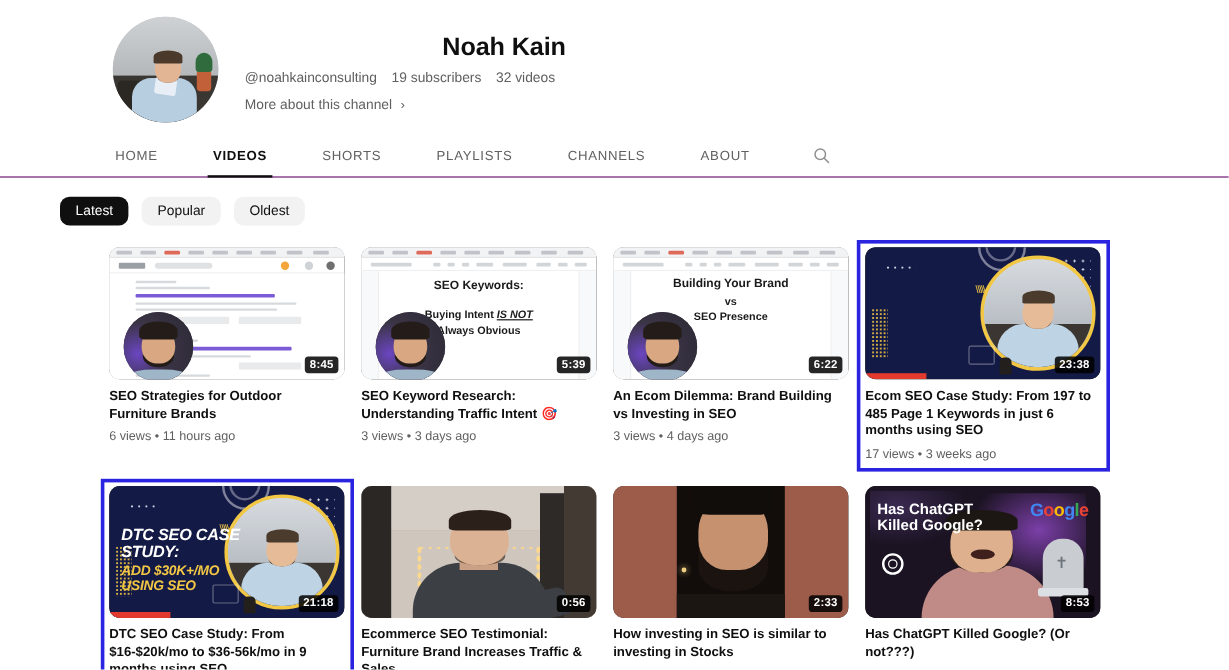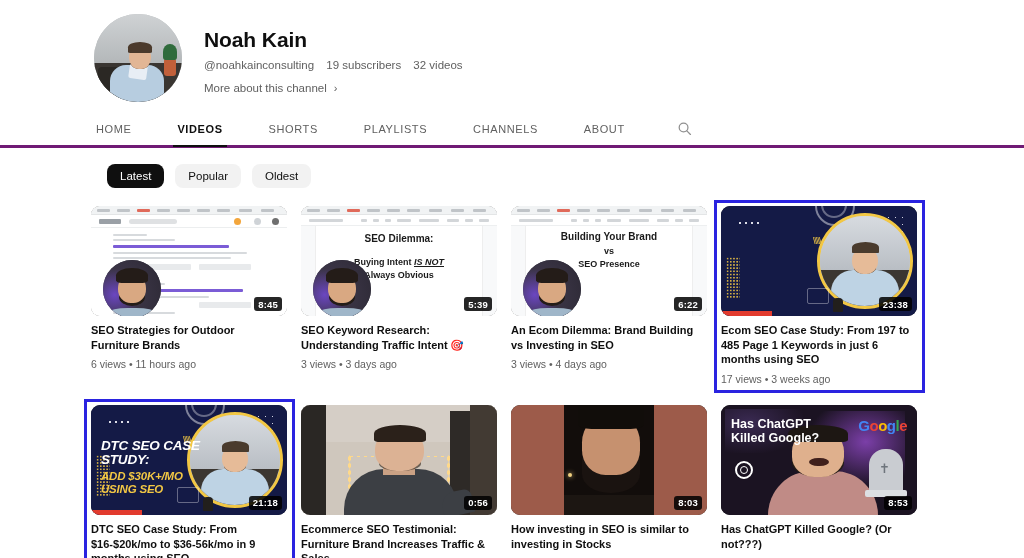--- a/index.html
+++ b/index.html
@@ -30,21 +30,21 @@
   .avatar .chair  { position:absolute; left:4%; bottom:0; width:26%; height:40%; background:#2b2824; border-radius:4px 4px 0 0;}
   .avatar .shirt  { position:absolute; left:18%; bottom:0; width:62%; height:42%; background:#b7cde0; border-radius:16px 16px 0 0; }
   .avatar .collar { position:absolute; left:40%; bottom:26%; width:20%; height:16%; background:#e8eef5; transform:rotate(8deg); border-radius:2px;}
   .avatar .head   { position:absolute; left:40%; bottom:38%; width:25%; height:27%; background:#e2b695; border-radius:50% 50% 46% 46%; }
   .avatar .hair   { position:absolute; left:39%; bottom:56%; width:27%; height:12%; background:#4b3a2c; border-radius:50% 50% 10% 10%; }
   .avatar .beard  { position:absolute; left:42%; bottom:38%; width:21%; height:12%; background:#5d4634; border-radius:0 0 50% 50%; }
   .avatar .plant  { position:absolute; right:7%; bottom:30%; width:13%; height:20%; background:#c2603a; border-radius:3px; }
   .avatar .plant:after{content:"";position:absolute;left:-10%;bottom:90%;width:120%;height:90%;background:#2f6b3c;border-radius:50% 50% 20% 20%;}
 
   .ch-meta { margin-left: 22px; padding-top: 13px; }
-  .ch-name { font-size: 21px; font-weight: 700; letter-spacing: -0.1px; line-height: 1.2; }
+  .ch-name { font-size: 21px; font-weight: 700; letter-spacing: -0.1px; line-height: 1.2; text-align: right; }
   .ch-stats { font-size: 11.5px; color: #606060; margin-top: 7px; }
   .ch-stats span { margin-right: 9px; }
   .ch-more {
     font-size: 11.5px; color: #606060; margin-top: 11px;
     display: flex; align-items: center; gap: 7px; cursor: pointer;
   }
   .ch-more .chev { font-size: 11px; color: #606060; }
 
   .subscribe-btn {
     position: absolute; right: 52px; top: 31px;
@@ -54,39 +54,39 @@
     padding: 8px 17px; cursor: pointer;
     font-family: "Liberation Sans", sans-serif;
   }
 
   
   .tabs-bar {
     position: relative;
     display: flex; align-items: center;
     padding-left: 96px;
     height: 36px;
-    border-bottom: 3px solid #701a75;
+    border-bottom: 1px solid #701a75;
     gap: 0;
   }
   .tab {
     font-size: 11px; letter-spacing: 0.6px; font-weight: 500;
     color: #606060; text-transform: uppercase;
     padding: 0 0 0 0; margin-right: 46px;
     height: 36px; line-height: 36px;
     position: relative; cursor: pointer; white-space: nowrap;
   }
   .tab.active { color: #0f0f0f; font-weight: 700; }
   .tab.active:after {
     content:""; position:absolute; left:-4px; right:-4px; bottom: 0;
     height: 2px; background: #0f0f0f;
   }
   .search-icon-wrap { margin-left: 6px; cursor: pointer; display:flex; align-items:center; }
 
   
-  .chips { display: flex; gap: 11px; padding: 16px 0 14px 107px; }
+  .chips { display: flex; gap: 11px; padding: 16px 0 14px 50px; }
   .chip {
     font-size: 11.5px; font-weight: 500;
     padding: 6px 13px; border-radius: 8px;
     background: #f2f2f2; color: #0f0f0f; cursor: pointer;
     white-space: nowrap;
   }
   .chip.active { background: #0f0f0f; color: #fff; }
 
   
   .grid {
@@ -385,21 +385,21 @@
               <i style="left:96px;width:14px"></i>
               <i style="left:118px;width:20px"></i>
             <i style="left:146px;width:12px"></i>
               <i style="left:164px;width:8px"></i>
               <i style="left:178px;width:10px"></i>
           </div>
           <div class="side"></div>
             <div class="side2"></div>
           <div class="sheet"></div>
           <div class="doc-text">
-            <div>SEO Dilemma:</div>
+            <div>SEO Keywords:</div>
             <div style="height:9px"></div>
             <div class="sub">
               <span>Buying Intent </span><span class="ital">IS NOT</span>
             </div>
             <div class="sub">Always Obvious</div>
           </div>
         </div>
         <div class="face-bubble">
           <div class="fb-bg"></div>
             <div class="fb-shirt"></div>
@@ -545,21 +545,21 @@
     <div class="video-card">
       <div class="thumb">
         <div class="tn-photo tp-night">
           <div class="center"></div>
           <div class="n-body"></div>
           <div class="n-beard"></div>
           <div class="n-head"></div>
           <div class="n-hair"></div>
           <div class="n-light"></div>
         </div>
-        <div class="duration">8:03</div>
+        <div class="duration">2:33</div>
       </div>
       <div class="vtitle">How investing in SEO is similar to investing in Stocks</div>
       <div class="vmeta">5 views • 4 months ago</div>
     </div>
 
     <div class="video-card">
       <div class="thumb">
         <div class="tn-photo tp-chat">
           <div class="glow2"></div>
             <div class="glow"></div>

